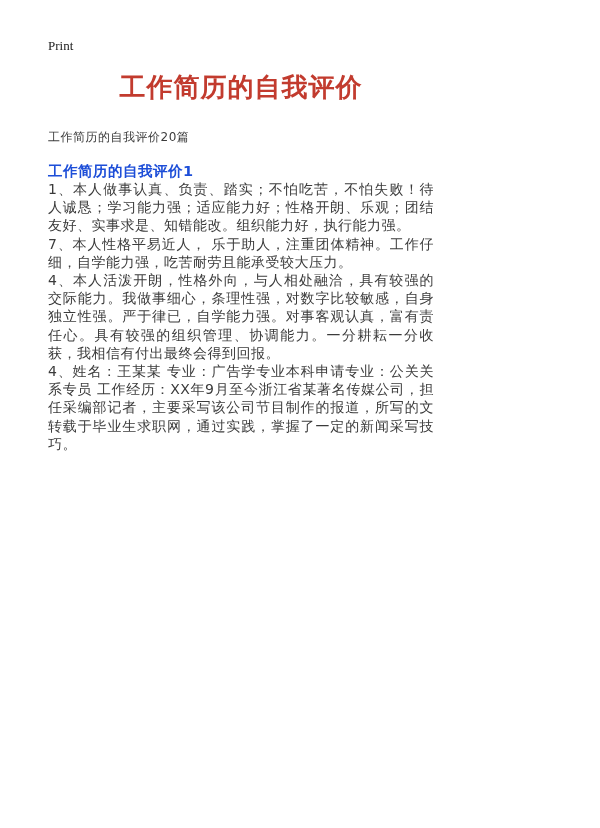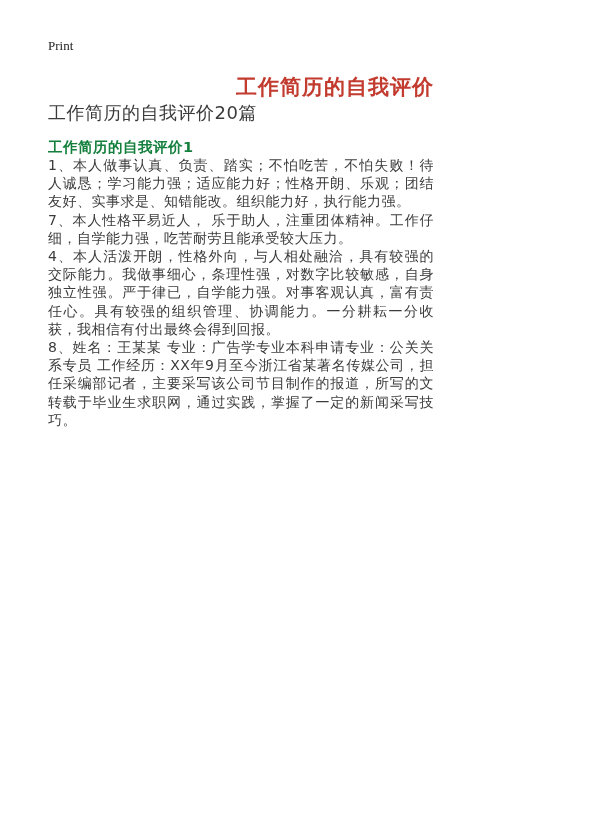--- a/index.html
+++ b/index.html
@@ -24,47 +24,47 @@
     color: var(--body-color);
   }
   .print-link {
     font-family: "Liberation Serif", "DejaVu Serif", serif;
     font-size: 13px;
     color: #222222;
     cursor: pointer;
   }
   .doc-title {
     margin-top: 20px;
-    text-align: right;
-    font-size: 21px;
+    text-align: center;
+    font-size: 26px;
     font-weight: bold;
     color: var(--title-color);
     letter-spacing: 1px;
     line-height: 26px;
   }
   .subtitle {
-    margin-top: 4px;
-    font-size: 18px;
+    margin-top: 28px;
+    font-size: 12px;
     line-height: 18px;
     color: var(--body-color);
     letter-spacing: 0.5px;
   }
   .intro {
     margin-top: 16px;
     font-size: 14px;
     line-height: 18.2px;
     color: var(--intro-color);
     letter-spacing: 0.5px;
     text-align: justify;
   }
   .section-heading {
     margin-top: 16px;
     font-size: 14.5px;
     font-weight: bold;
-    color: #15803d;
+    color: #1d4ed8;
     letter-spacing: 0.5px;
     line-height: 18px;
   }
   .body-para {
     font-size: 14px;
     line-height: 18.2px;
     color: var(--body-color);
     letter-spacing: 0.5px;
     text-align: justify;
   }
@@ -78,14 +78,14 @@
   <h1 class="doc-title">工作简历的自我评价</h1>
 
   <p class="subtitle">工作简历的自我评价20篇</p>
 
 
   <h2 class="section-heading">工作简历的自我评价1</h2>
 
   <p class="body-para">1、本人做事认真、负责、踏实；不怕吃苦，不怕失败！待人诚恳；学习能力强；适应能力好；性格开朗、乐观；团结友好、实事求是、知错能改。组织能力好，执行能力强。</p>
   <p class="body-para">7、本人性格平易近人， 乐于助人，注重团体精神。工作仔细，自学能力强，吃苦耐劳且能承受较大压力。</p>
   <p class="body-para">4、本人活泼开朗，性格外向，与人相处融洽，具有较强的交际能力。我做事细心，条理性强，对数字比较敏感，自身独立性强。严于律已，自学能力强。对事客观认真，富有责任心。具有较强的组织管理、协调能力。一分耕耘一分收获，我相信有付出最终会得到回报。</p>
-  <p class="body-para">8、姓名：王某某 专业：广告学专业本科申请专业：公关关系专员 工作经历：XX年9月至今浙江省某著名传媒公司，担任采编部记者，主要采写该公司节目制作的报道，所写的文转载于毕业生求职网，通过实践，掌握了一定的新闻采写技巧。</p>
+  <p class="body-para">4、姓名：王某某 专业：广告学专业本科申请专业：公关关系专员 工作经历：XX年9月至今浙江省某著名传媒公司，担任采编部记者，主要采写该公司节目制作的报道，所写的文转载于毕业生求职网，通过实践，掌握了一定的新闻采写技巧。</p>
 </div>
 
 </body></html>

